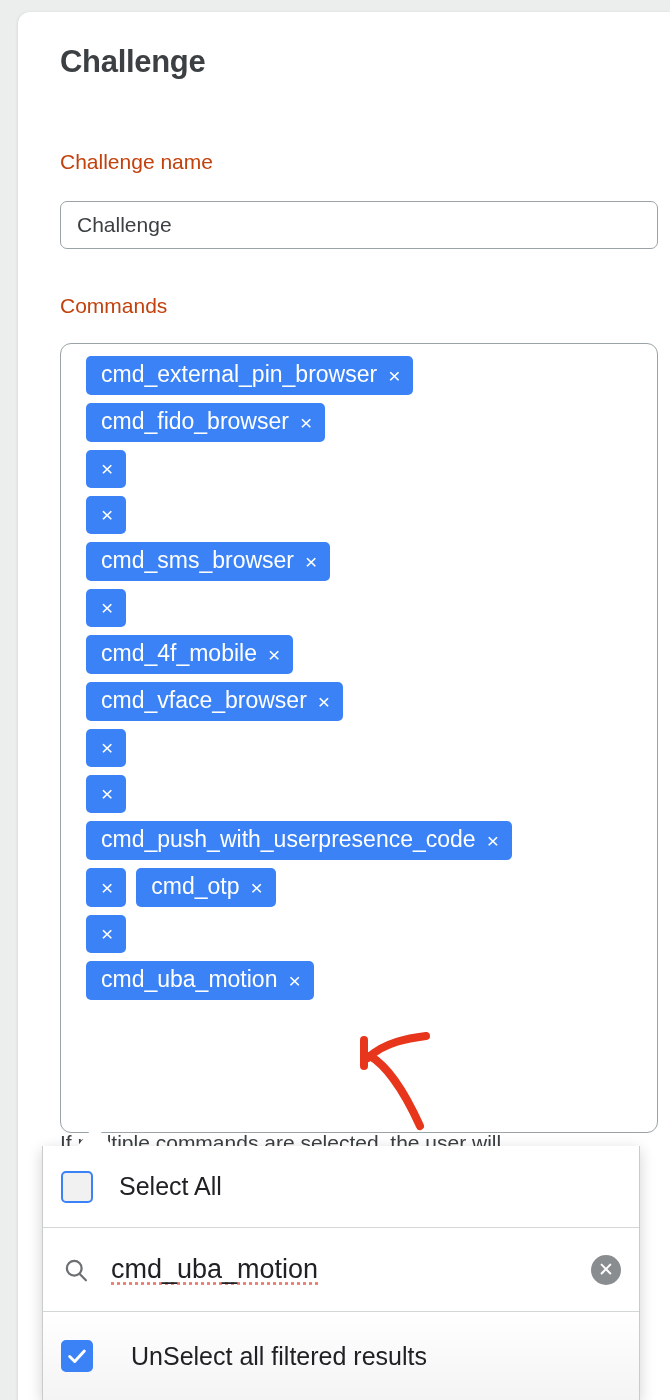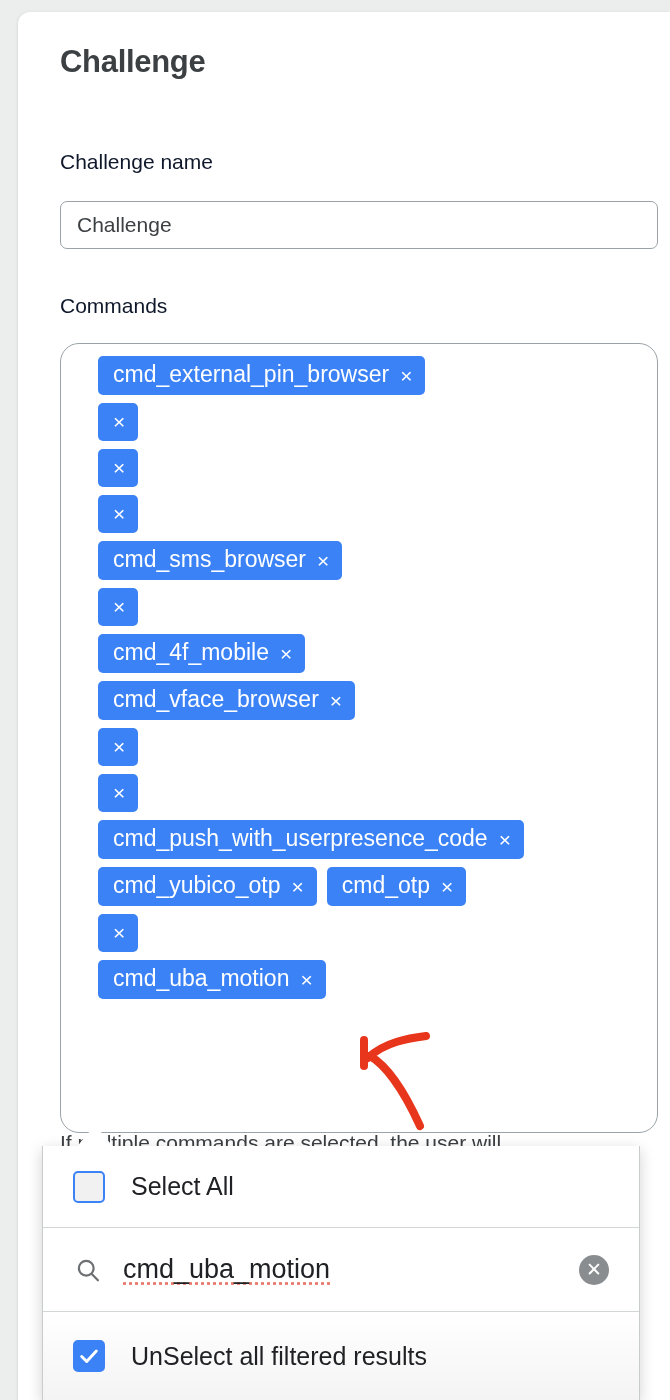--- a/index.html
+++ b/index.html
@@ -17,39 +17,39 @@
   }
 
   .page-title{
     position:absolute;left:42px;top:32px;
     font-size:31px;font-weight:bold;color:#3c4043;
     letter-spacing:-0.3px;
   }
 
   .field-label{
     position:absolute;left:42px;
-    font-size:21px;color:#0f172a;font-weight:normal;
+    font-size:21px;color:#c2410c;font-weight:normal;
   }
   #label-challenge-name{top:138px;}
   #label-commands{top:282px;}
 
   .text-input{
     position:absolute;left:42px;top:189px;width:598px;height:48px;
     box-sizing:border-box;
     border:1px solid #9aa3a7;border-radius:7px;background:#fff;
     font-family:"Liberation Sans", sans-serif;
     font-size:21px;color:#3c4043;
     padding:0 16px;outline:none;
   }
 
   .commands-box{
     position:absolute;left:42px;top:331px;width:598px;height:790px;
     box-sizing:border-box;
-    border:1px solid #9aa3a7;border-radius:19px;background:#fff;
-    padding:12px 10px 0 37px;
+    border:1px solid #9aa3a7;border-radius:11px;background:#fff;
+    padding:12px 10px 0 25px;
     overflow:hidden;
   }
   .chip-rows{display:block;}
   .chip-row{display:flex;gap:10px;margin-bottom:8px;}
   .chip{
     display:inline-flex;align-items:center;gap:11px;
     background:#3b82f6;color:#ffffff;
     border-radius:5px;
     padding:7px 13px 9px 15px;
     font-size:23px;line-height:1;
@@ -78,24 +78,24 @@
   .dropdown{
     position:absolute;left:42px;top:1146px;width:598px;height:254px;
     background:#ffffff;
     border:1px solid #c9cccd;border-top:none;
     box-sizing:border-box;
     box-shadow:0 4px 14px rgba(0,0,0,0.18);
     z-index:30;
   }
   .dd-row{
     display:flex;align-items:center;
-    height:82px;padding:0 30px;box-sizing:border-box;
+    height:82px;padding:0 18px;box-sizing:border-box;
     border-bottom:1px solid #d3d6d7;
   }
-  .dd-row:last-child{border-bottom:none;}
+  .dd-row:last-child{border-bottom:none;gap:12px;}
   .dd-row.search-row{height:84px;}
   .dd-row.bottom-row{
     height:88px;
     background:linear-gradient(#ffffff 0%, #f4f4f4 100%);
   }
 
   .cbx{
     width:32px;height:32px;box-sizing:border-box;
     border-radius:5px;flex:0 0 auto;
     display:flex;align-items:center;justify-content:center;
@@ -150,20 +150,21 @@
   <div class="commands-box">
     <div class="chip-rows" id="chip-rows">
         <div class="chip-row">
           <span class="chip">
             <span>cmd_external_pin_browser</span>
             <span class="chip-x">×</span>
           </span>
         </div>
         <div class="chip-row">
           <span class="chip">
+            <span>cmd_fido_browser</span>
             <span class="chip-x">×</span>
           </span>
         </div>
         <div class="chip-row">
           <span class="chip">
             <span class="chip-x">×</span>
           </span>
         </div>
         <div class="chip-row">
           <span class="chip">
@@ -204,21 +205,20 @@
           </span>
         </div>
         <div class="chip-row">
           <span class="chip">
             <span>cmd_push_with_userpresence_code</span>
             <span class="chip-x">×</span>
           </span>
         </div>
         <div class="chip-row">
           <span class="chip">
-            <span>cmd_yubico_otp</span>
             <span class="chip-x">×</span>
           </span>
           <span class="chip">
             <span>cmd_otp</span>
             <span class="chip-x">×</span>
           </span>
         </div>
         <div class="chip-row">
           <span class="chip">
             <span class="chip-x">×</span>

